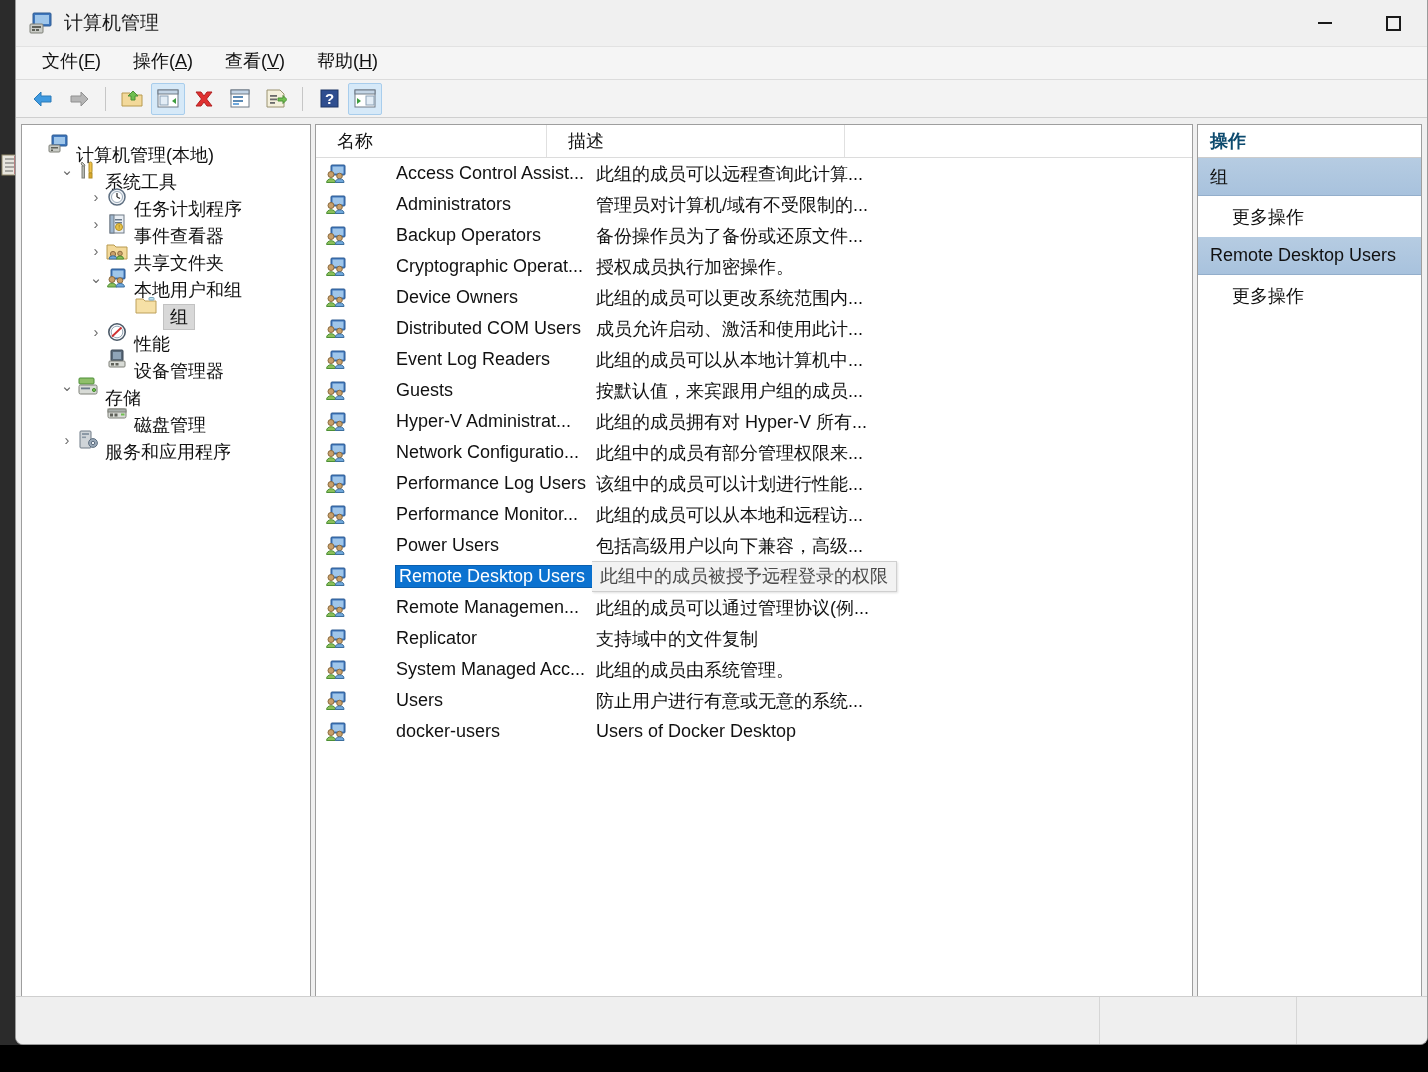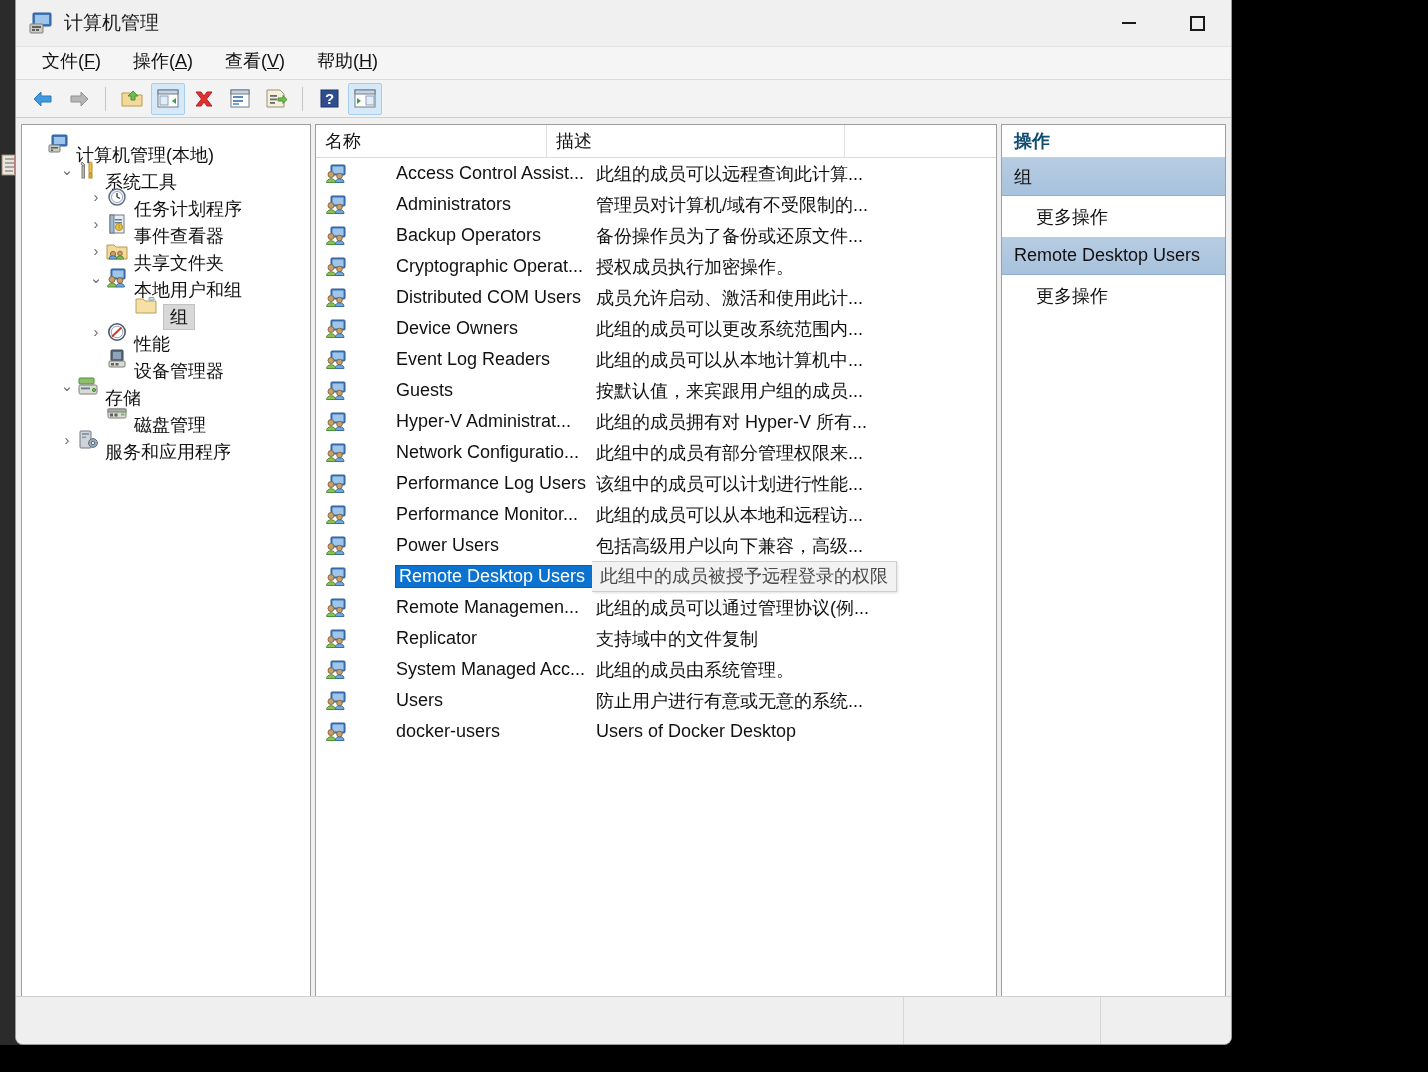--- a/index.html
+++ b/index.html
@@ -21,21 +21,21 @@
     background: #2b2b2b;
   }
   #desktop-icon {
     position: absolute; left: 0px; top: 147px; width: 18px; height: 42px;
     opacity: 0.95;
   }
 
   
   #window {
     position: absolute; left: 15px; top: 0px;
-    width: 1217px; height: 1045px;
+    width: 1413px; height: 1045px;
     background: #f0f0f0;
     border: 1px solid #9a9a9a;
     border-top: none;
     border-radius: 0 0 8px 8px;
     box-shadow: 0 0 0 1px rgba(0,0,0,0.04);
     overflow: hidden;
   }
 
   
   #titlebar {
@@ -136,21 +136,21 @@
   
   #list-header {
     height: 33px; width: 100%;
     background: #ffffff;
     border-bottom: 1px solid #dcdcdc;
     position: relative;
   }
   .lh-cell {
     position: absolute; top: 0; height: 32px;
     display: flex; align-items: center;
-    font-size: 18px; color: #111; padding-left: 9px;
+    font-size: 18px; color: #111; padding-left: 21px;
     border-right: 1px solid #e0e0e0;
     cursor: default;
   }
   #lh-name { left: 0; width: 231px; }
   #lh-desc { left: 231px; width: 298px; }
   #lh-blank { left: 529px; right: 0; border-right: none; }
 
   #list-body { position: relative; }
   .list-row {
     height: 31px; display: flex; align-items: center;
@@ -526,34 +526,34 @@
           </div>
           <div class="list-row">
             <span class="gico"><svg width="22" height="20" viewBox="0 0 22 20">
                 <rect x="6" y="1" width="14" height="10" rx="1" fill="#3f77bd" stroke="#2f5c93"></rect>
                 <rect x="7.5" y="2.5" width="11" height="7" fill="#9fc6ea"></rect>
                 <circle cx="6" cy="10.5" r="3" fill="#c9a06a" stroke="#8a6a3e"></circle>
                 <path d="M1.6 18.5 a4.5 3.8 0 0 1 9 0 Z" fill="#8cbf5a" stroke="#4c8f36"></path>
                 <circle cx="14.5" cy="12" r="2.8" fill="#c9a06a" stroke="#8a6a3e"></circle>
                 <path d="M10.4 18.5 a4.3 3.6 0 0 1 8.6 0 Z" fill="#6fa8dc" stroke="#3d6f9e"></path>
               </svg></span>
+            <span class="gname">Device Owners</span>
+            <span class="gdesc">此组的成员可以更改系统范围内...</span>
+          </div>
+          <div class="list-row">
+            <span class="gico"><svg width="22" height="20" viewBox="0 0 22 20">
+                <rect x="6" y="1" width="14" height="10" rx="1" fill="#3f77bd" stroke="#2f5c93"></rect>
+                <rect x="7.5" y="2.5" width="11" height="7" fill="#9fc6ea"></rect>
+                <circle cx="6" cy="10.5" r="3" fill="#c9a06a" stroke="#8a6a3e"></circle>
+                <path d="M1.6 18.5 a4.5 3.8 0 0 1 9 0 Z" fill="#8cbf5a" stroke="#4c8f36"></path>
+                <circle cx="14.5" cy="12" r="2.8" fill="#c9a06a" stroke="#8a6a3e"></circle>
+                <path d="M10.4 18.5 a4.3 3.6 0 0 1 8.6 0 Z" fill="#6fa8dc" stroke="#3d6f9e"></path>
+              </svg></span>
             <span class="gname">Distributed COM Users</span>
             <span class="gdesc">成员允许启动、激活和使用此计...</span>
-          </div>
-          <div class="list-row">
-            <span class="gico"><svg width="22" height="20" viewBox="0 0 22 20">
-                <rect x="6" y="1" width="14" height="10" rx="1" fill="#3f77bd" stroke="#2f5c93"></rect>
-                <rect x="7.5" y="2.5" width="11" height="7" fill="#9fc6ea"></rect>
-                <circle cx="6" cy="10.5" r="3" fill="#c9a06a" stroke="#8a6a3e"></circle>
-                <path d="M1.6 18.5 a4.5 3.8 0 0 1 9 0 Z" fill="#8cbf5a" stroke="#4c8f36"></path>
-                <circle cx="14.5" cy="12" r="2.8" fill="#c9a06a" stroke="#8a6a3e"></circle>
-                <path d="M10.4 18.5 a4.3 3.6 0 0 1 8.6 0 Z" fill="#6fa8dc" stroke="#3d6f9e"></path>
-              </svg></span>
-            <span class="gname">Device Owners</span>
-            <span class="gdesc">此组的成员可以更改系统范围内...</span>
           </div>
           <div class="list-row">
             <span class="gico"><svg width="22" height="20" viewBox="0 0 22 20">
                 <rect x="6" y="1" width="14" height="10" rx="1" fill="#3f77bd" stroke="#2f5c93"></rect>
                 <rect x="7.5" y="2.5" width="11" height="7" fill="#9fc6ea"></rect>
                 <circle cx="6" cy="10.5" r="3" fill="#c9a06a" stroke="#8a6a3e"></circle>
                 <path d="M1.6 18.5 a4.5 3.8 0 0 1 9 0 Z" fill="#8cbf5a" stroke="#4c8f36"></path>
                 <circle cx="14.5" cy="12" r="2.8" fill="#c9a06a" stroke="#8a6a3e"></circle>
                 <path d="M10.4 18.5 a4.3 3.6 0 0 1 8.6 0 Z" fill="#6fa8dc" stroke="#3d6f9e"></path>
               </svg></span>

